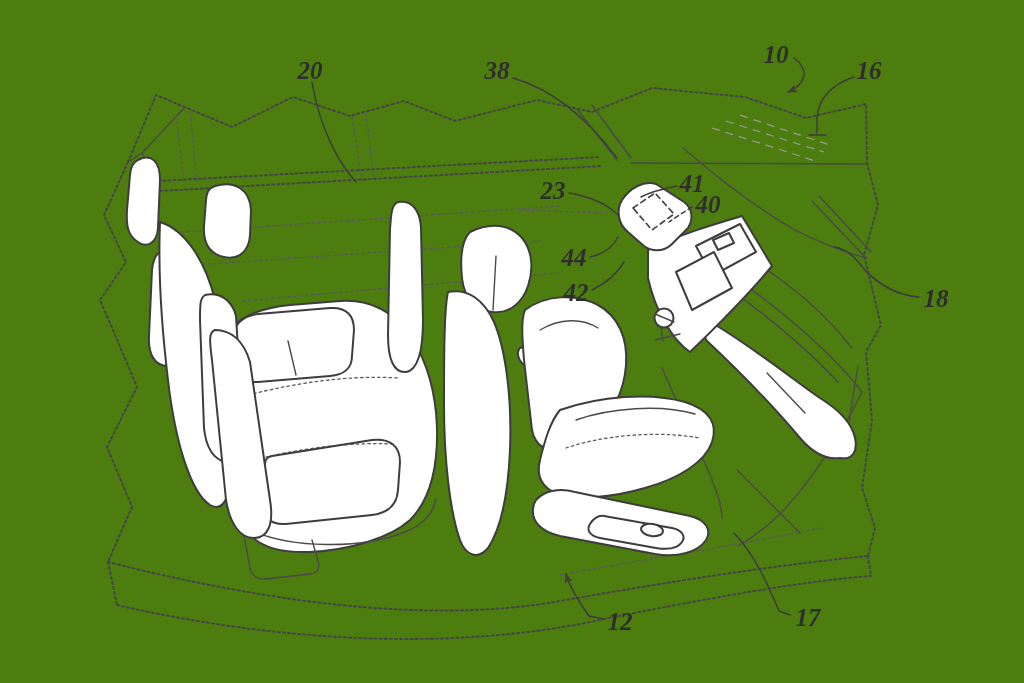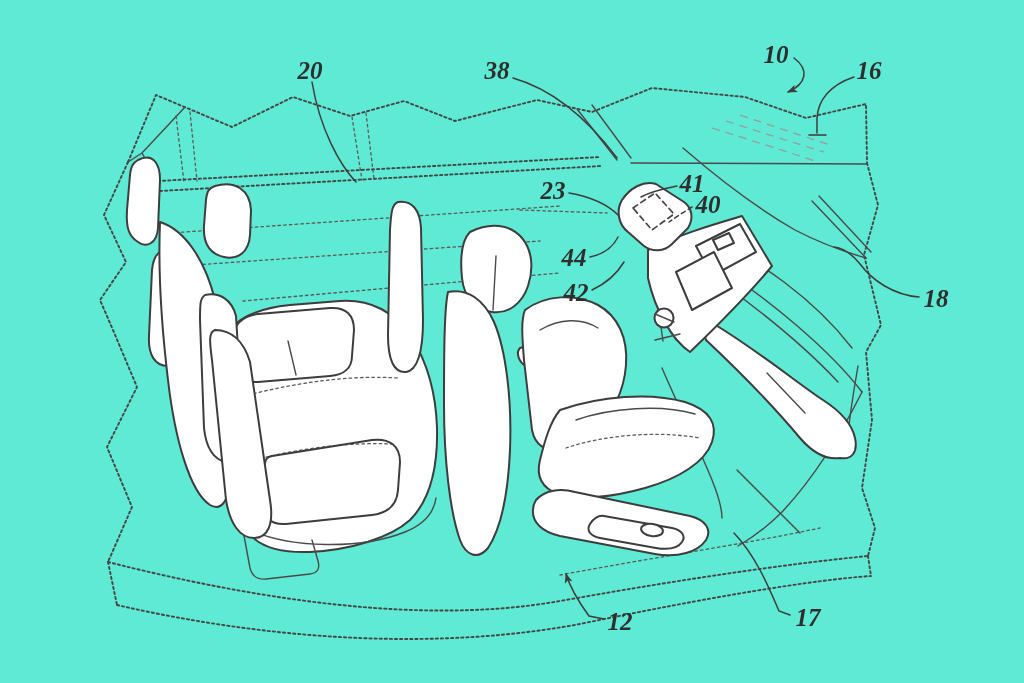--- a/index.html
+++ b/index.html
@@ -1,16 +1,16 @@
 <!DOCTYPE html>
 <html><head>
 <meta charset="utf-8">
 <style>
   html,body{margin:0;padding:0;background:#ffffff;width:1024px;height:683px;overflow:hidden;}
-  .stage{position:relative;width:1024px;height:683px;background:#5eead4;}
+  .stage{position:relative;width:1024px;height:683px;background:#4d7c0f;}
   svg{display:block;}
   
   .s{stroke:#3d3d3d;fill:none;stroke-width:2;stroke-linecap:round;stroke-linejoin:round;}
   
   .sd{stroke:#464646;fill:none;stroke-width:1.9;stroke-linecap:round;stroke-linejoin:round;stroke-dasharray:2.2 2.9;}
   
   .t{stroke:#4a4a4a;fill:none;stroke-width:1.4;stroke-linecap:round;stroke-linejoin:round;}
   .td{stroke:#5a5a5a;fill:none;stroke-width:1.3;stroke-linecap:round;stroke-linejoin:round;stroke-dasharray:2.5 3.2;}
   
   .w{fill:#ffffff;}

